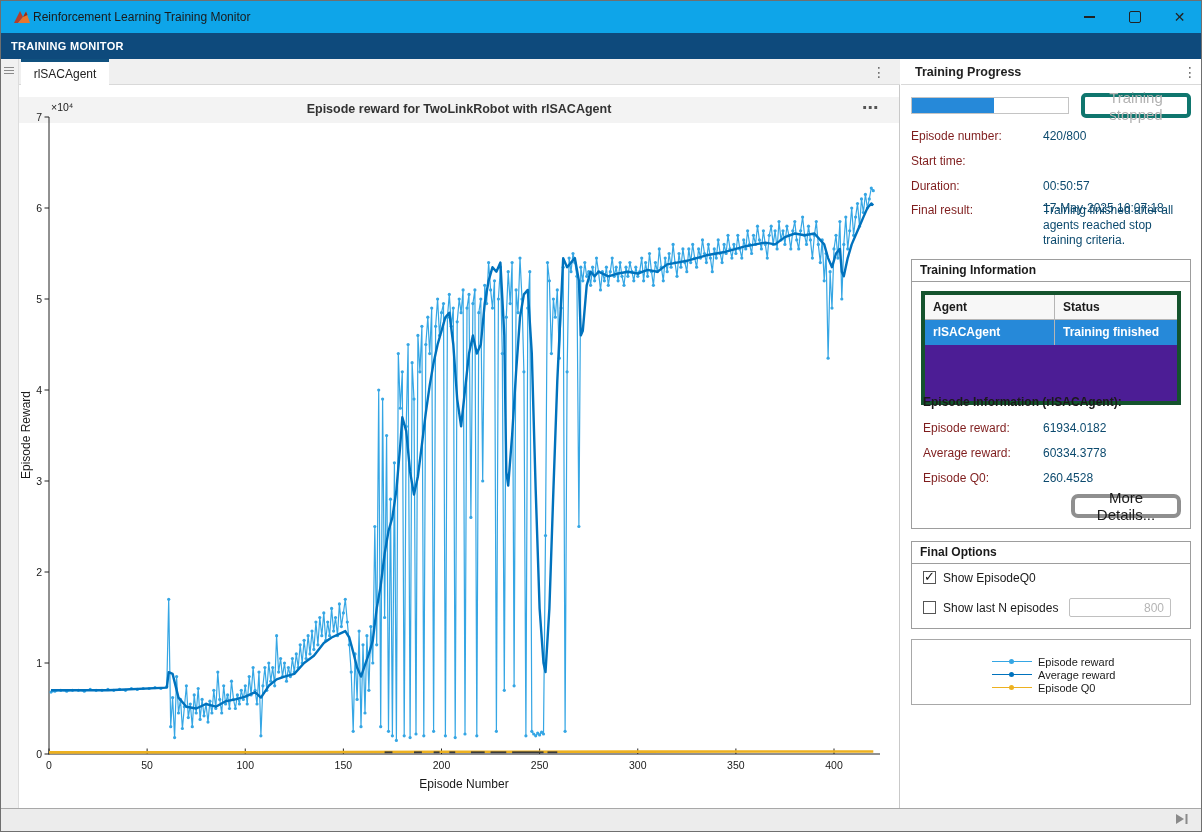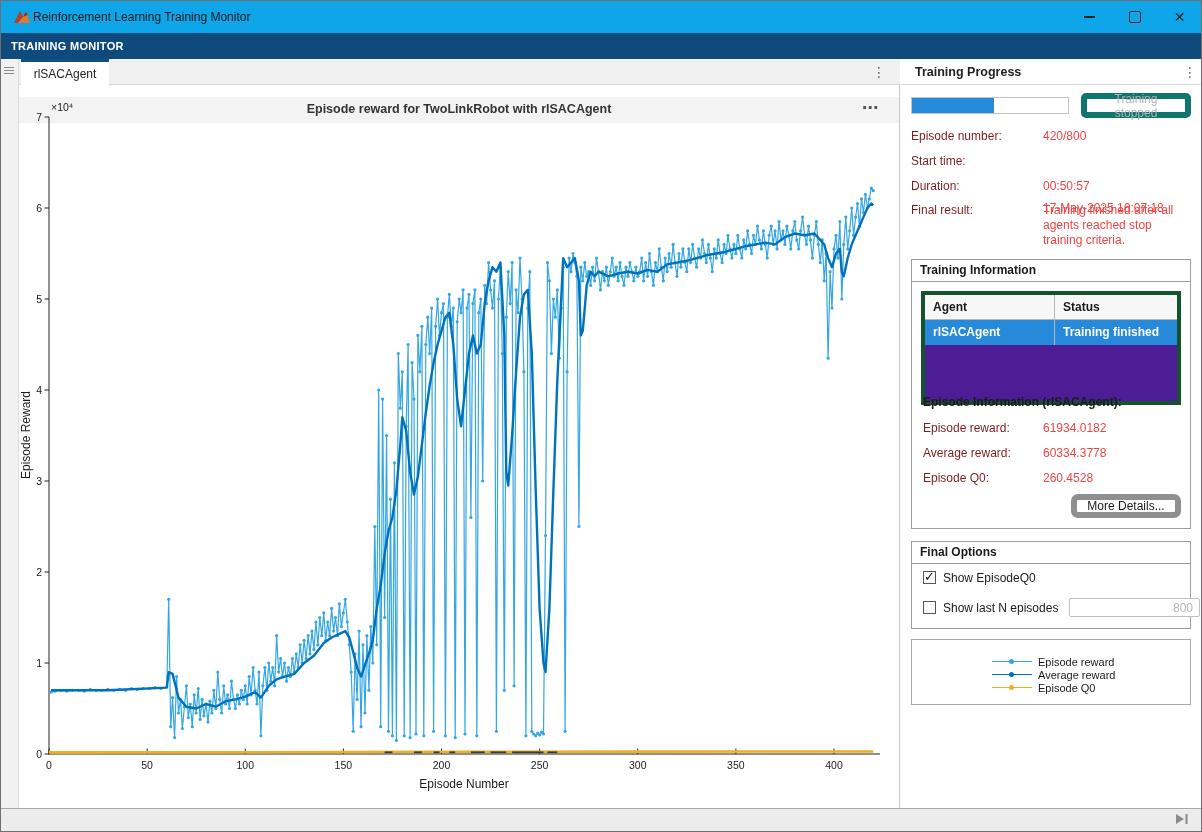--- a/index.html
+++ b/index.html
@@ -37,27 +37,27 @@
   #chart-svg{position:absolute;left:0;top:16px;}
   .tick{font-family:"Liberation Sans","DejaVu Sans",sans-serif;font-size:10.5px;fill:#1a1a1a;}
   .axlabel{font-family:"Liberation Sans","DejaVu Sans",sans-serif;font-size:12px;fill:#1a1a1a;}
   
   .rp-header{left:900px;top:58px;width:300px;height:26px;background:#ffffff;border-bottom:1px solid #d9d9d9;box-sizing:border-box;}
   .rp-title{left:914px;top:64px;font-size:12.5px;font-weight:bold;color:#222;}
   .rp-kebab{left:1180px;top:60px;width:18px;height:22px;font-size:14px;color:#666;text-align:center;line-height:22px;}
   .rpanel{left:900px;top:84px;width:300px;height:723px;background:#ffffff;}
   .progress-track{left:910px;top:96px;width:158px;height:17px;background:#ffffff;border:1px solid #c4c4c4;box-sizing:border-box;}
   .progress-fill{height:100%;background:#2689d9;}
-  .btn{box-sizing:border-box;border:6px solid #0f766e;border-radius:5px;background:#ffffff;
-       display:flex;align-items:center;justify-content:center;font-size:12px;}
+  .btn{box-sizing:border-box;border:4px solid #0f766e;border-radius:5px;background:#ffffff;
+       display:flex;align-items:center;justify-content:center;font-size:15px;}
   .btn.disabled{color:#b3b3b3;}
   .stop-btn{left:1080px;top:92px;width:110px;height:25px;}
   .details-btn{left:1070px;top:493px;width:110px;height:24px;color:#1a1a1a;border-color:#8f8f8f;border-radius:7px;}
   .f-label{font-size:12px;color:#7f1d1d;}
-  .f-value{font-size:12px;color:#ef4444;}
+  .f-value{font-size:12px;color:#0c4a6e;}
   .row-label{left:910px;}
   .row-value{left:1042px;width:148px;line-height:15px;}
   .group{box-sizing:border-box;border:1px solid #9d9d9d;background:#ffffff;}
   .group-title{height:21px;line-height:21px;padding-left:8px;font-size:12px;font-weight:bold;color:#1a1a1a;border-bottom:1px solid #9d9d9d;}
   .ti-box{left:910px;top:258px;width:280px;height:270px;}
   .table{left:920px;top:290px;width:260px;height:114px;border:4px solid #14532d;box-sizing:border-box;background:#4c1d95;}
   .tr{display:flex;height:25px;line-height:25px;font-size:12px;}
   .tr .c1{width:130px;padding-left:8px;box-sizing:border-box;border-right:1px solid #b5b5b5;}
   .tr .c2{flex:1;padding-left:8px;}
   .thead{font-weight:bold;background:#f7f7f7;border-bottom:1px solid #b5b5b5;box-sizing:border-box;color:#1a1a1a;}
@@ -65,21 +65,21 @@
   .ep-info-title{left:922px;top:394px;font-size:12px;font-weight:bold;color:#1a1a1a;}
   .stat-label{left:922px;}
   .stat-value{left:1042px;}
   .po-box{left:910px;top:540px;width:280px;height:88px;}
   .cb{display:inline-block;width:13px;height:13px;border:1px solid #555;box-sizing:border-box;background:#fff;
       position:relative;vertical-align:-2px;margin-right:7px;}
   .cb.checked::after{content:"\2713";position:absolute;left:0px;top:-3px;font-size:13px;font-weight:bold;color:#111;}
   .cb-row{font-size:12px;color:#1a1a1a;}
   .cb1{left:922px;top:570px;}
   .cb2{left:922px;top:600px;}
-  .n-input{position:absolute;left:1068px;top:597px;width:131px;height:19px;box-sizing:border-box;border:1px solid #c0c0c0;
+  .n-input{position:absolute;left:1068px;top:597px;width:102px;height:19px;box-sizing:border-box;border:1px solid #c0c0c0;
            border-radius:2px;background:#ffffff;color:#b5b5b5;font-size:12px;text-align:right;padding-right:6px;
            font-family:"Liberation Sans","DejaVu Sans",sans-serif;}
   .legend-box{left:910px;top:638px;width:280px;height:66px;border:1px solid #a8a8a8;box-sizing:border-box;background:#fff;}
   .lg-row{position:absolute;left:80px;height:13px;display:flex;align-items:center;font-size:11px;color:#1a1a1a;}
   .lg-line{width:40px;height:1.6px;position:relative;margin-right:6px;}
   .lg-dot{position:absolute;left:17px;top:-1.7px;width:5px;height:5px;border-radius:50%;}
   
   .statusbar{left:0;top:807px;width:1200px;height:24px;background:#ececec;border-top:1px solid #a8a8a8;box-sizing:border-box;}
   .expand-ic{left:1174px;top:812px;width:14px;height:12px;}
 </style>

